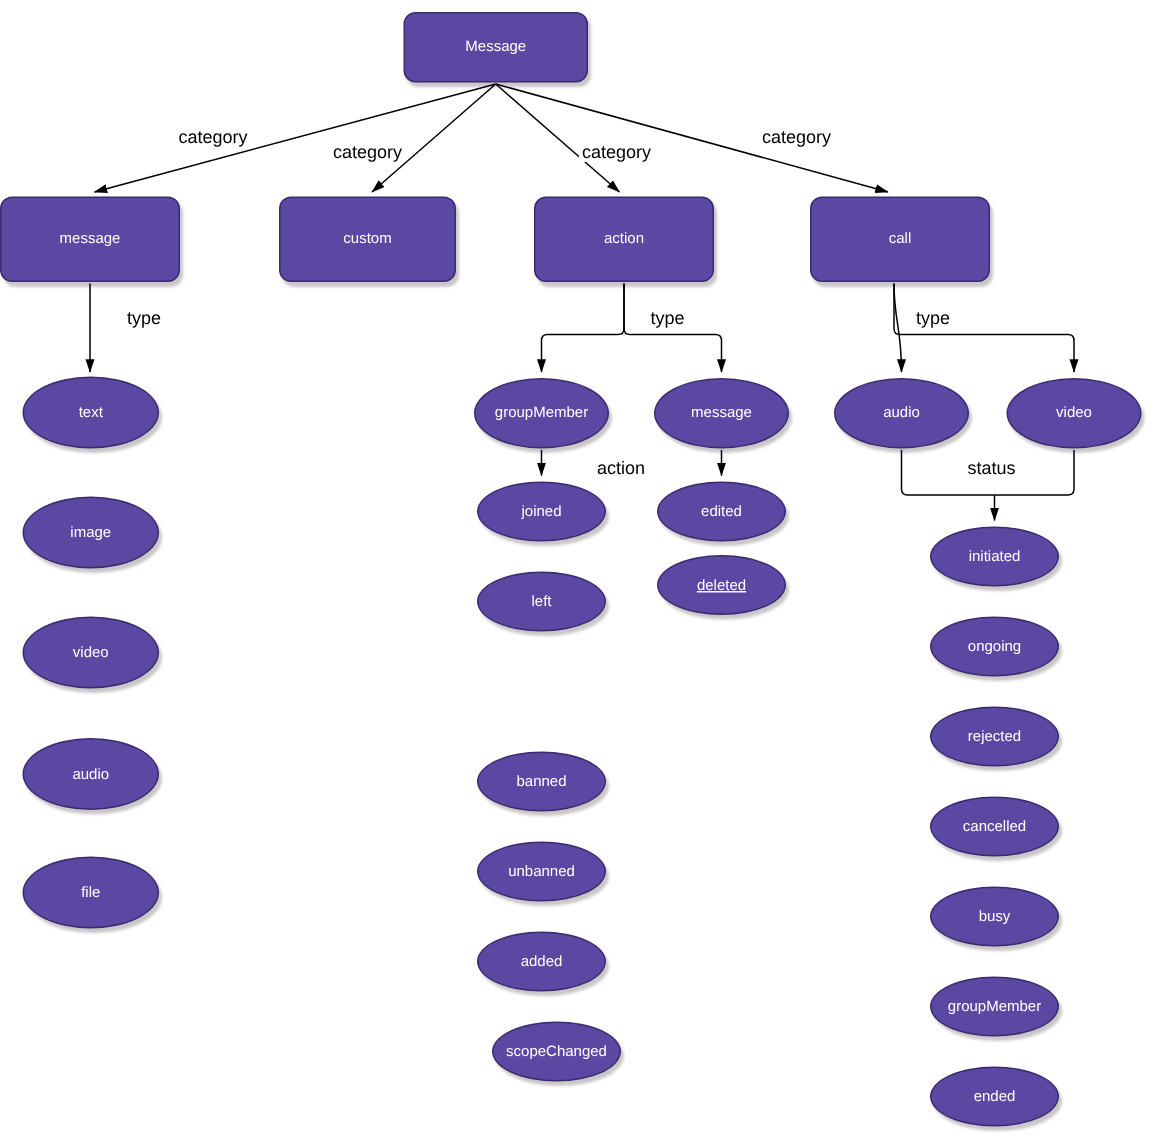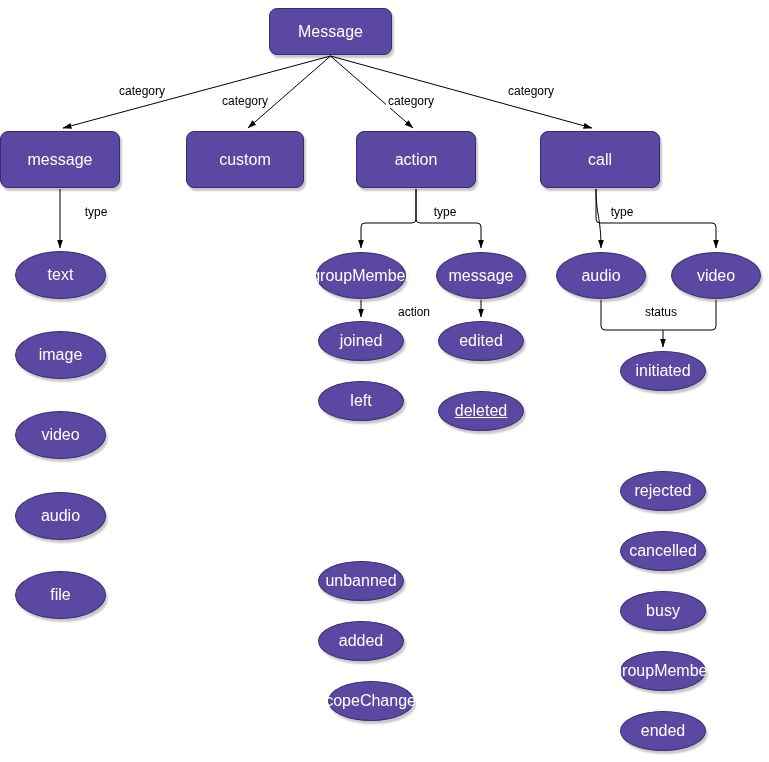--- a/index.html
+++ b/index.html
@@ -13,21 +13,21 @@
   .edges {
     position:absolute; left:0; top:0;
     pointer-events:none;
   }
   .node {
     position:absolute;
     background:var(--node-fill,#5b48a2);
     border:1px solid var(--node-border,#3b2a70);
     color:var(--node-text,#ffffff);
     display:flex; align-items:center; justify-content:center;
-    font-size:16px; text-align:center;
+    font-size:10px; text-align:center;
     box-sizing:border-box;
     box-shadow:2px 3px 2px rgba(0,0,0,0.22);
     cursor:default;
     line-height:1.1;
   }
   .rect { border-radius:8px; }
   .ellipse { border-radius:50%; }
   .edge-label {
     position:absolute;
     transform:translate(-50%,-50%);
@@ -84,31 +84,33 @@
   <div class="node ellipse" style="left:15px;top:331px;width:91px;height:48px;">image</div>
   <div class="node ellipse" style="left:15px;top:411px;width:91px;height:48px;">video</div>
   <div class="node ellipse" style="left:15px;top:492px;width:91px;height:48px;">audio</div>
   <div class="node ellipse" style="left:15px;top:571px;width:91px;height:48px;">file</div>
 
   <div class="node ellipse" style="left:316px;top:252px;width:90px;height:47px;">groupMember</div>
   <div class="node ellipse" style="left:436px;top:252px;width:90px;height:47px;">message</div>
 
   <div class="node ellipse" style="left:318px;top:321px;width:86px;height:40px;">joined</div>
   <div class="node ellipse" style="left:318px;top:381px;width:86px;height:40px;text-align:center;">left</div>
+  <div class="node ellipse" style="left:318px;top:501px;width:86px;height:40px;">banned</div>
   <div class="node ellipse" style="left:318px;top:561px;width:86px;height:40px;">unbanned</div>
   <div class="node ellipse" style="left:318px;top:621px;width:86px;height:40px;text-align:right;">added</div>
   <div class="node ellipse" style="left:328px;top:681px;width:86px;height:40px;">scopeChanged</div>
 
   <div class="node ellipse" style="left:438px;top:321px;width:86px;height:40px;">edited</div>
-  <div class="node ellipse" style="left:438px;top:391px;width:86px;height:40px;text-decoration:underline;">deleted</div>
+  <div class="node ellipse" style="left:438px;top:370px;width:86px;height:40px;text-decoration:underline;">deleted</div>
 
   <div class="node ellipse" style="left:556px;top:252px;width:90px;height:47px;">audio</div>
   <div class="node ellipse" style="left:671px;top:252px;width:90px;height:47px;">video</div>
 
   <div class="node ellipse" style="left:620px;top:351px;width:86px;height:40px;">initiated</div>
+  <div class="node ellipse" style="left:620px;top:411px;width:86px;height:40px;">ongoing</div>
   <div class="node ellipse" style="left:620px;top:471px;width:86px;height:40px;">rejected</div>
   <div class="node ellipse" style="left:620px;top:531px;width:86px;height:40px;">cancelled</div>
   <div class="node ellipse" style="left:620px;top:591px;width:86px;height:40px;">busy</div>
   <div class="node ellipse" style="left:620px;top:651px;width:86px;height:40px;">groupMember</div>
   <div class="node ellipse" style="left:620px;top:711px;width:86px;height:40px;">ended</div>
 
   <div class="edge-label" style="left:142px;top:91px;">category</div>
   <div class="edge-label" style="left:245px;top:101px;">category</div>
   <div class="edge-label" style="left:411px;top:101px;">category</div>
   <div class="edge-label" style="left:531px;top:91px;">category</div>

